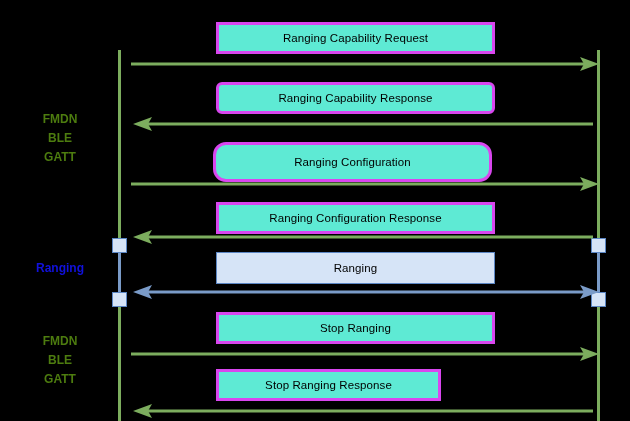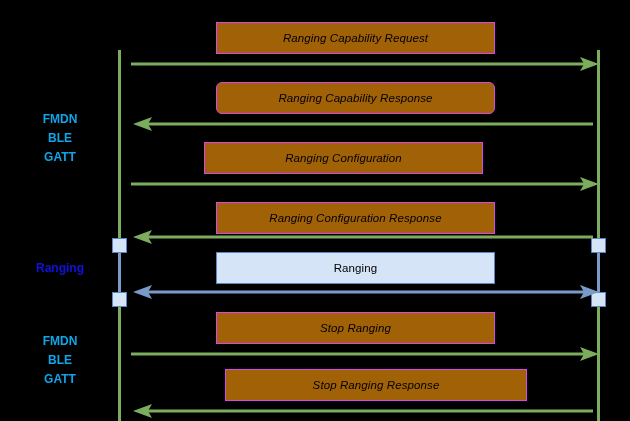--- a/index.html
+++ b/index.html
@@ -38,23 +38,22 @@
     position:absolute;
     box-sizing:border-box;
     display:flex;
     align-items:center;
     justify-content:center;
     font-size:11.5px;
     color:#000000;
     letter-spacing:.1px;
   }
   .msgbox.green{
-    background:#a16207;
-    border:1px solid #d946ef;
-    font-style:italic;
+    background:#5eead4;
+    border:3px solid #d946ef;
   }
   .msgbox.blue{
     background:#d6e4f7;
     border:1px solid #5b86c4;
   }
 
   
   .arrow{
     position:absolute;
     height:14px;
@@ -63,21 +62,21 @@
 
   
   .phase{
     position:absolute;
     text-align:center;
     font-size:12px;
     font-weight:bold;
     line-height:19px;
     white-space:pre-line;
   }
-  .phase.green{ color:#0ea5e9; }
+  .phase.green{ color:#4d7c0f; }
   .phase.blue{ color:#1111dd; }
 </style>
 </head>
 <body>
 
 <div id="stage">
 
   <div class="lifeline" style="left:118px; top:50px; height:192px;"></div>
   <div class="lifeline blue" style="left:118px; top:244px; height:52px;"></div>
   <div class="lifeline" style="left:118px; top:296px; height:125px;"></div>
@@ -114,21 +113,21 @@
   <div class="msgbox green" style="left:216px; top:82px; width:279px; height:32px;border-radius:6px;">
     <span>Ranging Capability Response</span>
   </div>
   <div class="arrow" style="left:133px; top:117px; width:460px;">
     <svg width="460" height="14" viewBox="0 0 460 14">
       <line x1="13" y1="7" x2="460" y2="7" stroke="#7cad5e" stroke-width="3"></line>
       <polygon points="0,7 19,0 15,7 19,14" fill="#7cad5e"></polygon>
     </svg>
   </div>
 
-  <div class="msgbox green" style="left:204px; top:142px; width:279px; height:32px;">
+  <div class="msgbox green" style="left:213px; top:142px; width:279px; height:40px;border-radius:13px;">
     <span>Ranging Configuration</span>
   </div>
   <div class="arrow" style="left:131px; top:177px; width:468px;">
     <svg width="468" height="14" viewBox="0 0 468 14">
       <line x1="0" y1="7" x2="455" y2="7" stroke="#7cad5e" stroke-width="3"></line>
       <polygon points="468,7 449,14 453,7 449,0" fill="#7cad5e"></polygon>
     </svg>
   </div>
 
   <div class="msgbox green" style="left:216px; top:202px; width:279px; height:32px;text-align:center;">
@@ -155,21 +154,21 @@
   <div class="msgbox green" style="left:216px; top:312px; width:279px; height:32px;">
     <span>Stop Ranging</span>
   </div>
   <div class="arrow" style="left:131px; top:347px; width:468px;">
     <svg width="468" height="14" viewBox="0 0 468 14">
       <line x1="0" y1="7" x2="455" y2="7" stroke="#7cad5e" stroke-width="3"></line>
       <polygon points="468,7 449,14 453,7 449,0" fill="#7cad5e"></polygon>
     </svg>
   </div>
 
-  <div class="msgbox green" style="left:216px; top:369px; width:302px; height:32px;margin-left:9px;">
+  <div class="msgbox green" style="left:216px; top:369px; width:225px; height:32px;">
     <span>Stop Ranging Response</span>
   </div>
   <div class="arrow" style="left:133px; top:404px; width:460px;">
     <svg width="460" height="14" viewBox="0 0 460 14">
       <line x1="13" y1="7" x2="460" y2="7" stroke="#7cad5e" stroke-width="3"></line>
       <polygon points="0,7 19,0 15,7 19,14" fill="#7cad5e"></polygon>
     </svg>
   </div>
 
 </div>

